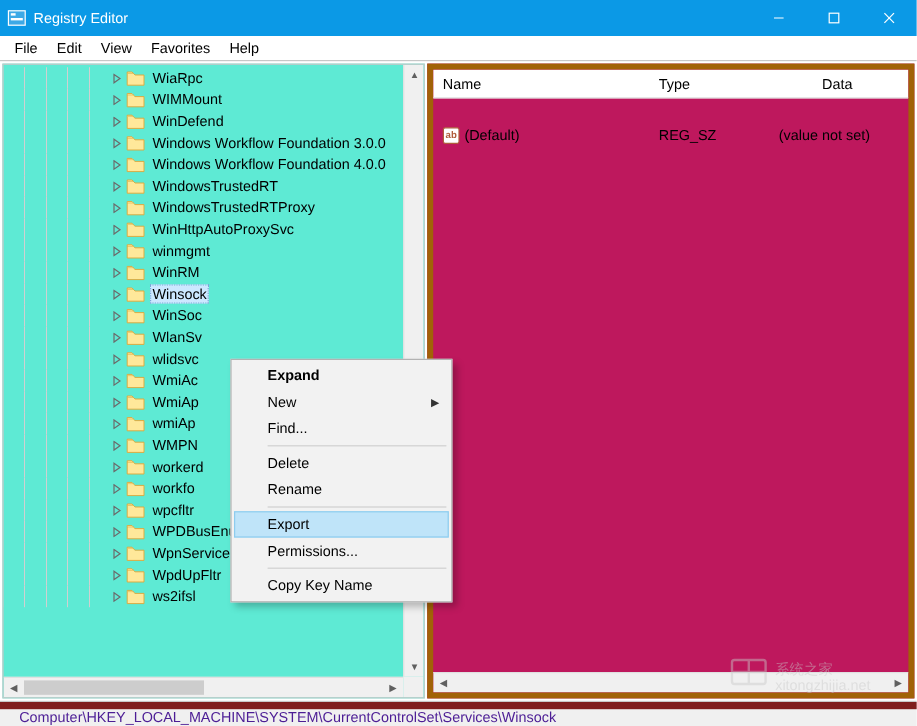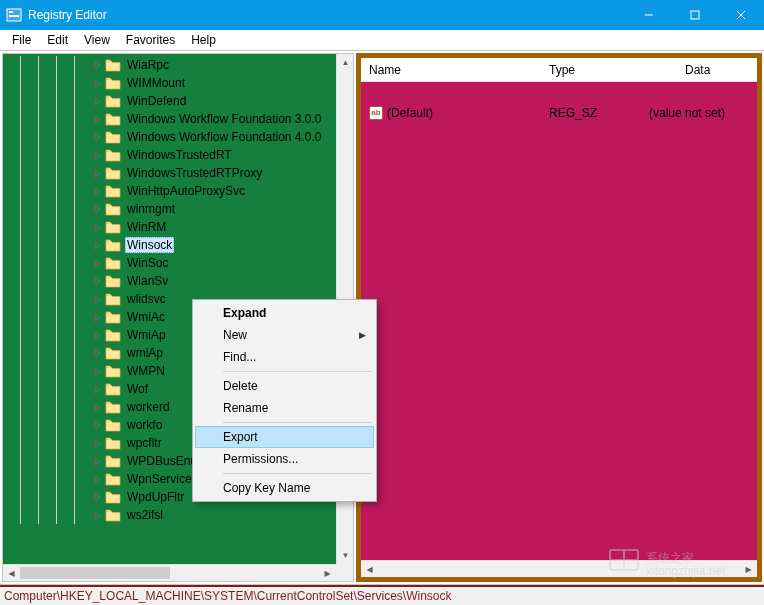--- a/index.html
+++ b/index.html
@@ -6,23 +6,23 @@
   html, body { width: 764px; height: 605px; overflow: hidden; background: #fff; }
   .titlebar { height: 30px; background: #0b99e6; color: #fff; display: flex; align-items: center; padding-left: 6px; }
   .titlebar .app-icon { width: 16px; height: 16px; margin-right: 6px; display:inline-block; }
   .titlebar .title { flex: 1; font-size: 12px; }
   .winbtns { display: flex; height: 100%; }
   .winbtn { width: 46px; height: 100%; display:flex; align-items:center; justify-content:center; color:#fff; }
   .winbtn svg { width: 10px; height: 10px; }
   .menubar { height: 20px; background: #fff; border-bottom: 0; display:flex; align-items:center; padding: 0 4px; }
   .menuitem { padding: 2px 8px; cursor:default; }
   .workspace { position: relative; display:flex; height: calc(605px - 30px - 20px - 20px); border: 1px solid #c7c7c7; border-left:0; border-right:0; }
-  .tree-pane { width: 352px; border: 1px solid #c7c7c7; margin: 2px 1px 2px 2px; overflow: hidden; position:relative; background:#15803d; }
+  .tree-pane { width: 352px; border: 1px solid #c7c7c7; margin: 2px 1px 2px 2px; overflow: hidden; position:relative; background:#5eead4; }
   .list-pane { flex:1; border: 5px solid #a16207; margin: 2px 2px 2px 1px; background:#be185d; overflow:hidden; display:flex; flex-direction:column; }
-  .statusbar { height: 20px; border-top: 2px solid #7f1d1d; display:flex; align-items:center; padding: 0 4px; font-size: 12px; color:#7f1d1d; background:#f0f0f0; }
+  .statusbar { height: 20px; border-top: 6px solid #7f1d1d; display:flex; align-items:center; padding: 0 16px; font-size: 12px; color:#4c1d95; background:#f0f0f0; }
   
   .tree { position:absolute; left:0; top:0; right:0; bottom:0; overflow-y:hidden; overflow-x:hidden; padding-top:2px; }
   .node { display:flex; align-items:center; height:18px; white-space:nowrap; }
   .indent { display:inline-block; width: 88px; height:100%; background: repeating-linear-gradient(to right, transparent 0 17px, #d0d0d0 17px 18px); }
   .toggle { width:12px; display:inline-flex; align-items:center; justify-content:center; color:#6b6b6b; font-size:9px; user-select:none; margin-right:2px; }
   .folder { width:16px; height:14px; margin-right:4px; display:inline-block; }
   .folder svg { width:16px; height:14px; display:block; }
   .label { padding: 0 2px; }
   .node.selected .label { background:#cce8ff; border:1px dotted #7aa7d8; padding: 0 1px; }
   
@@ -378,35 +378,20 @@
             <svg width="9" height="9" viewBox="0 0 9 9">
               <path d="M2 1 L7 4.5 L2 8 Z" fill="none" stroke="#6b6b6b" stroke-width="1"></path>
             </svg>
           </span>
           <span class="folder">
             <svg viewBox="0 0 16 14">
               <path d="M1 3 L6 3 L7.5 4.5 L15 4.5 L15 13 L1 13 Z" fill="#ffe89a" stroke="#dca93e" stroke-width="0.8"></path>
               <path d="M1 3 L1 2 L5 2 L6 3" fill="#ffe89a" stroke="#dca93e" stroke-width="0.8"></path>
             </svg>
           </span>
-          <span class="label">Wof</span>
-        </div>
-        <div class="node">
-          <span class="indent"></span>
-          <span class="toggle">
-            <svg width="9" height="9" viewBox="0 0 9 9">
-              <path d="M2 1 L7 4.5 L2 8 Z" fill="none" stroke="#6b6b6b" stroke-width="1"></path>
-            </svg>
-          </span>
-          <span class="folder">
-            <svg viewBox="0 0 16 14">
-              <path d="M1 3 L6 3 L7.5 4.5 L15 4.5 L15 13 L1 13 Z" fill="#ffe89a" stroke="#dca93e" stroke-width="0.8"></path>
-              <path d="M1 3 L1 2 L5 2 L6 3" fill="#ffe89a" stroke="#dca93e" stroke-width="0.8"></path>
-            </svg>
-          </span>
           <span class="label">workerd</span>
         </div>
         <div class="node">
           <span class="indent"></span>
           <span class="toggle">
             <svg width="9" height="9" viewBox="0 0 9 9">
               <path d="M2 1 L7 4.5 L2 8 Z" fill="none" stroke="#6b6b6b" stroke-width="1"></path>
             </svg>
           </span>
           <span class="folder">

